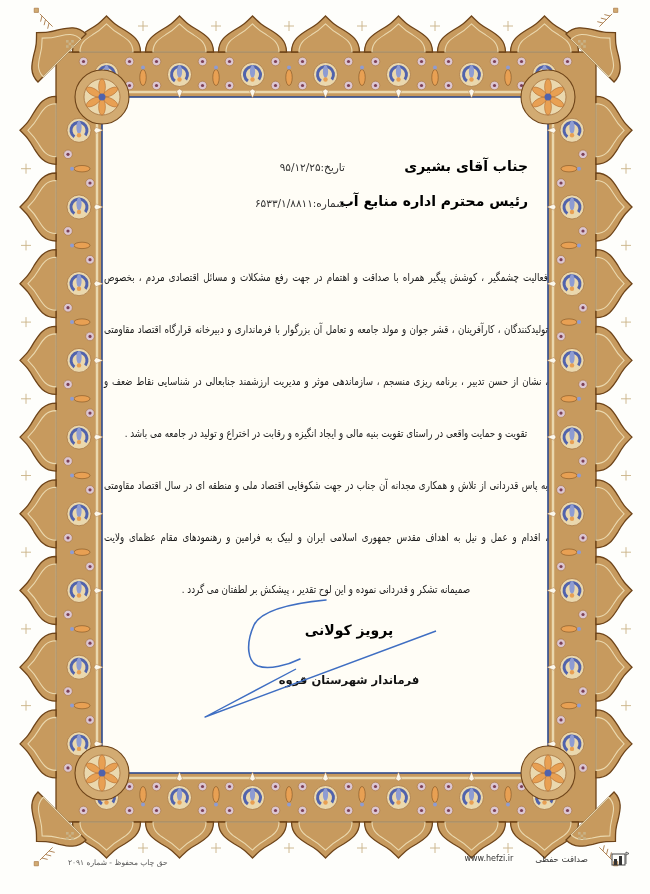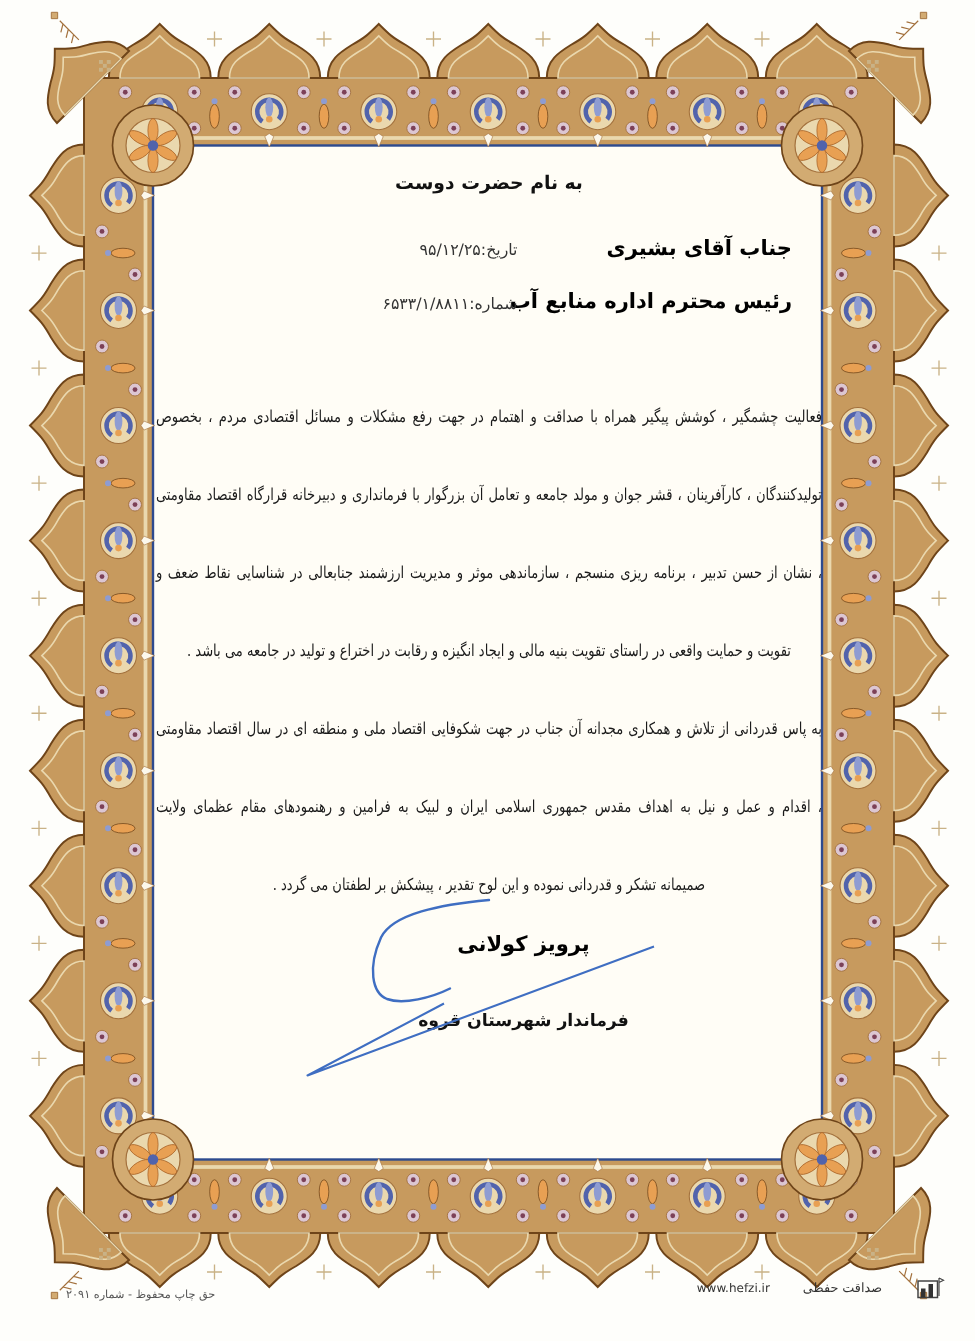--- a/index.html
+++ b/index.html
@@ -13,21 +13,21 @@
   .meta{position:absolute;right:203px;font-size:10.5px;color:#333;white-space:nowrap;}
   .meta.date{top:61px;}
   .meta.number{top:97px;}
   .body-lines{position:absolute;top:152px;right:0;width:560px;transform:scaleX(0.793);transform-origin:top right;font-size:11px;color:#1a1a1a;}
   .bline{line-height:52px;text-align:justify;text-align-last:justify;white-space:normal;}
   .bline.c{text-align-last:center;}
   .sig{position:absolute;left:130px;top:520px;width:230px;text-align:center;}
   .sig-name{font-weight:bold;font-size:14px;line-height:20px;margin-bottom:33px;color:#000;}
   .sig-title{font-weight:bold;font-size:11.5px;color:#111;}
   .flourish{position:absolute;left:0;top:0;pointer-events:none;}
-  .footer-left{position:absolute;left:44px;top:858px;z-index:2;font-size:7.5px;color:#555;direction:rtl;}
+  .footer-left{position:absolute;left:68px;top:858px;z-index:2;font-size:7.5px;color:#555;direction:rtl;}
   .footer-right{position:absolute;right:20px;top:850px;z-index:2;display:flex;align-items:center;gap:22px;font-size:8px;color:#333;}
   .footer-right .pub{font-size:8.5px;direction:rtl;}
 </style>
 </head>
 <body>
 
 <div class="page">
   <svg id="border" width="650" height="894" viewBox="0 0 650 894">
       <rect x="102" y="97" width="446" height="676" fill="#fffdf6"></rect>
       <path d="M56 52H596V822H56Z M102 97H548V773H102Z" fill="#c79a5e" fill-rule="evenodd"></path>
@@ -594,21 +594,20 @@
       <rect x="66" y="837.2" width="2.6" height="2.6" fill="#c9b286"></rect>
       <rect x="71.2" y="837.2" width="2.6" height="2.6" fill="#c9b286"></rect>
       <rect x="578" y="832" width="2.6" height="2.6" fill="#c9b286"></rect>
       <rect x="583.2" y="832" width="2.6" height="2.6" fill="#c9b286"></rect>
       <rect x="580.6" y="834.6" width="2.6" height="2.6" fill="#c9b286"></rect>
       <rect x="578" y="837.2" width="2.6" height="2.6" fill="#c9b286"></rect>
       <rect x="583.2" y="837.2" width="2.6" height="2.6" fill="#c9b286"></rect>
     </svg>
 
   <div class="content">
-    <div class="basmala">به نام حضرت دوست</div>
     <div class="recipient-name">جناب آقای بشیری</div>
     <div class="recipient-title">رئیس محترم اداره منابع آب</div>
     <div class="meta date">تاریخ:۹۵/۱۲/۲۵</div>
     <div class="meta number">شماره:۶۵۳۳/۱/۸۸۱۱</div>
 
     <div class="body-lines">
         <div class="bline">فعالیت چشمگیر ، کوشش پیگیر همراه با صداقت و اهتمام در جهت رفع مشکلات و مسائل اقتصادی مردم ، بخصوص</div>
         <div class="bline">تولیدکنندگان ، کارآفرینان ، قشر جوان و مولد جامعه و تعامل آن بزرگوار با فرمانداری و دبیرخانه قرارگاه اقتصاد مقاومتی</div>
         <div class="bline">، نشان از حسن تدبیر ، برنامه ریزی منسجم ، سازماندهی موثر و مدیریت ارزشمند جنابعالی در شناسایی نقاط ضعف و</div>
         <div class="bline c">تقویت و حمایت واقعی در راستای تقویت بنیه مالی و ایجاد انگیزه و رقابت در اختراع و تولید در جامعه می باشد .</div>

